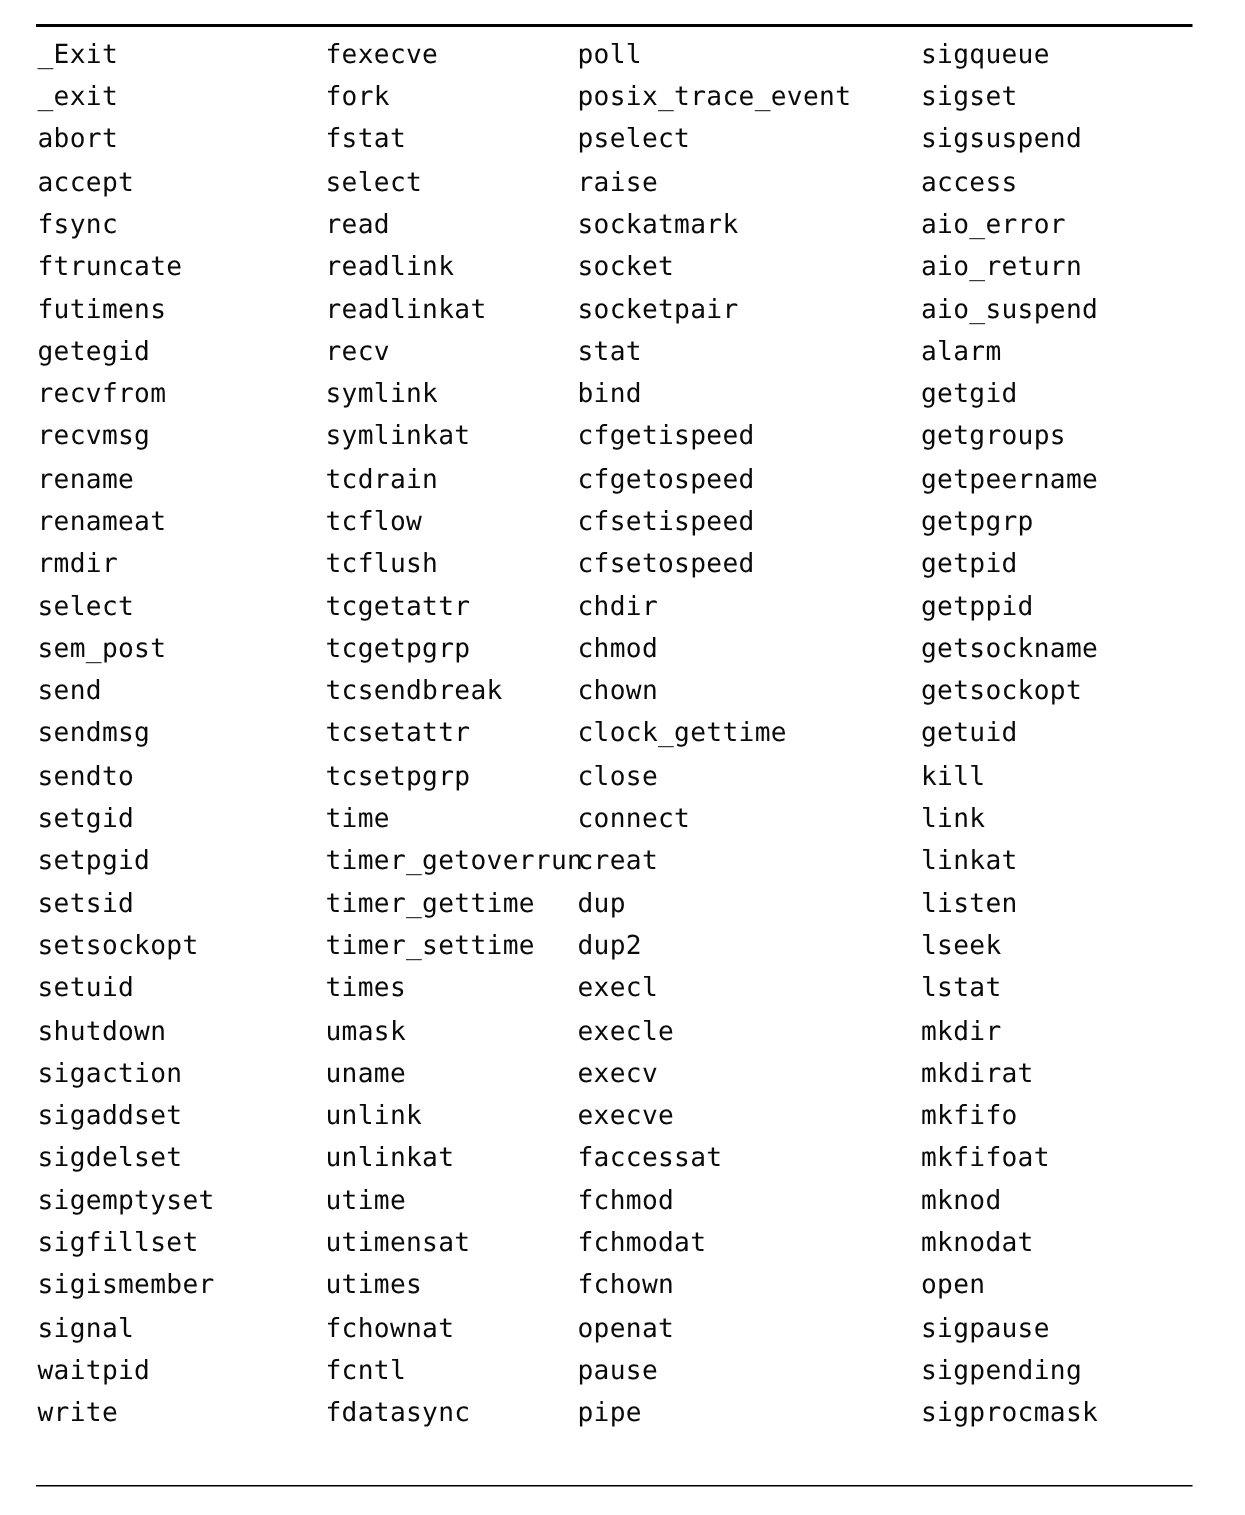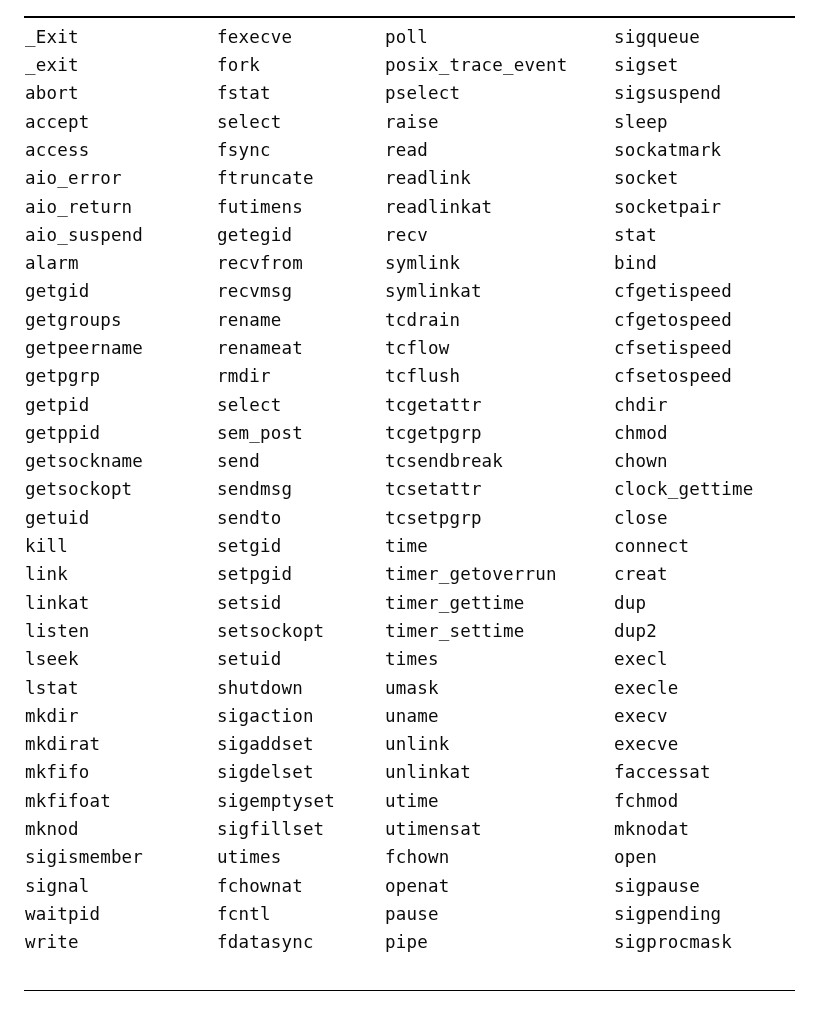--- a/index.html
+++ b/index.html
@@ -60,21 +60,20 @@
         <div class="cell">fork</div>
         <div class="cell">posix_trace_event</div>
         <div class="cell">sigset</div>
         <div class="cell">abort</div>
         <div class="cell">fstat</div>
         <div class="cell">pselect</div>
         <div class="cell">sigsuspend</div>
         <div class="cell">accept</div>
         <div class="cell">select</div>
         <div class="cell">raise</div>
-        <div class="cell">sleep</div>
         <div class="cell">access</div>
         <div class="cell">fsync</div>
         <div class="cell">read</div>
         <div class="cell">sockatmark</div>
         <div class="cell">aio_error</div>
         <div class="cell">ftruncate</div>
         <div class="cell">readlink</div>
         <div class="cell">socket</div>
         <div class="cell">aio_return</div>
         <div class="cell">futimens</div>
@@ -160,20 +159,21 @@
         <div class="cell">sigdelset</div>
         <div class="cell">unlinkat</div>
         <div class="cell">faccessat</div>
         <div class="cell">mkfifoat</div>
         <div class="cell">sigemptyset</div>
         <div class="cell">utime</div>
         <div class="cell">fchmod</div>
         <div class="cell">mknod</div>
         <div class="cell">sigfillset</div>
         <div class="cell">utimensat</div>
+        <div class="cell">fchmodat</div>
         <div class="cell">mknodat</div>
         <div class="cell">sigismember</div>
         <div class="cell">utimes</div>
         <div class="cell">fchown</div>
         <div class="cell">open</div>
         <div class="cell">signal</div>
         <div class="cell">fchownat</div>
         <div class="cell">openat</div>
         <div class="cell">sigpause</div>
         <div class="cell">waitpid</div>

